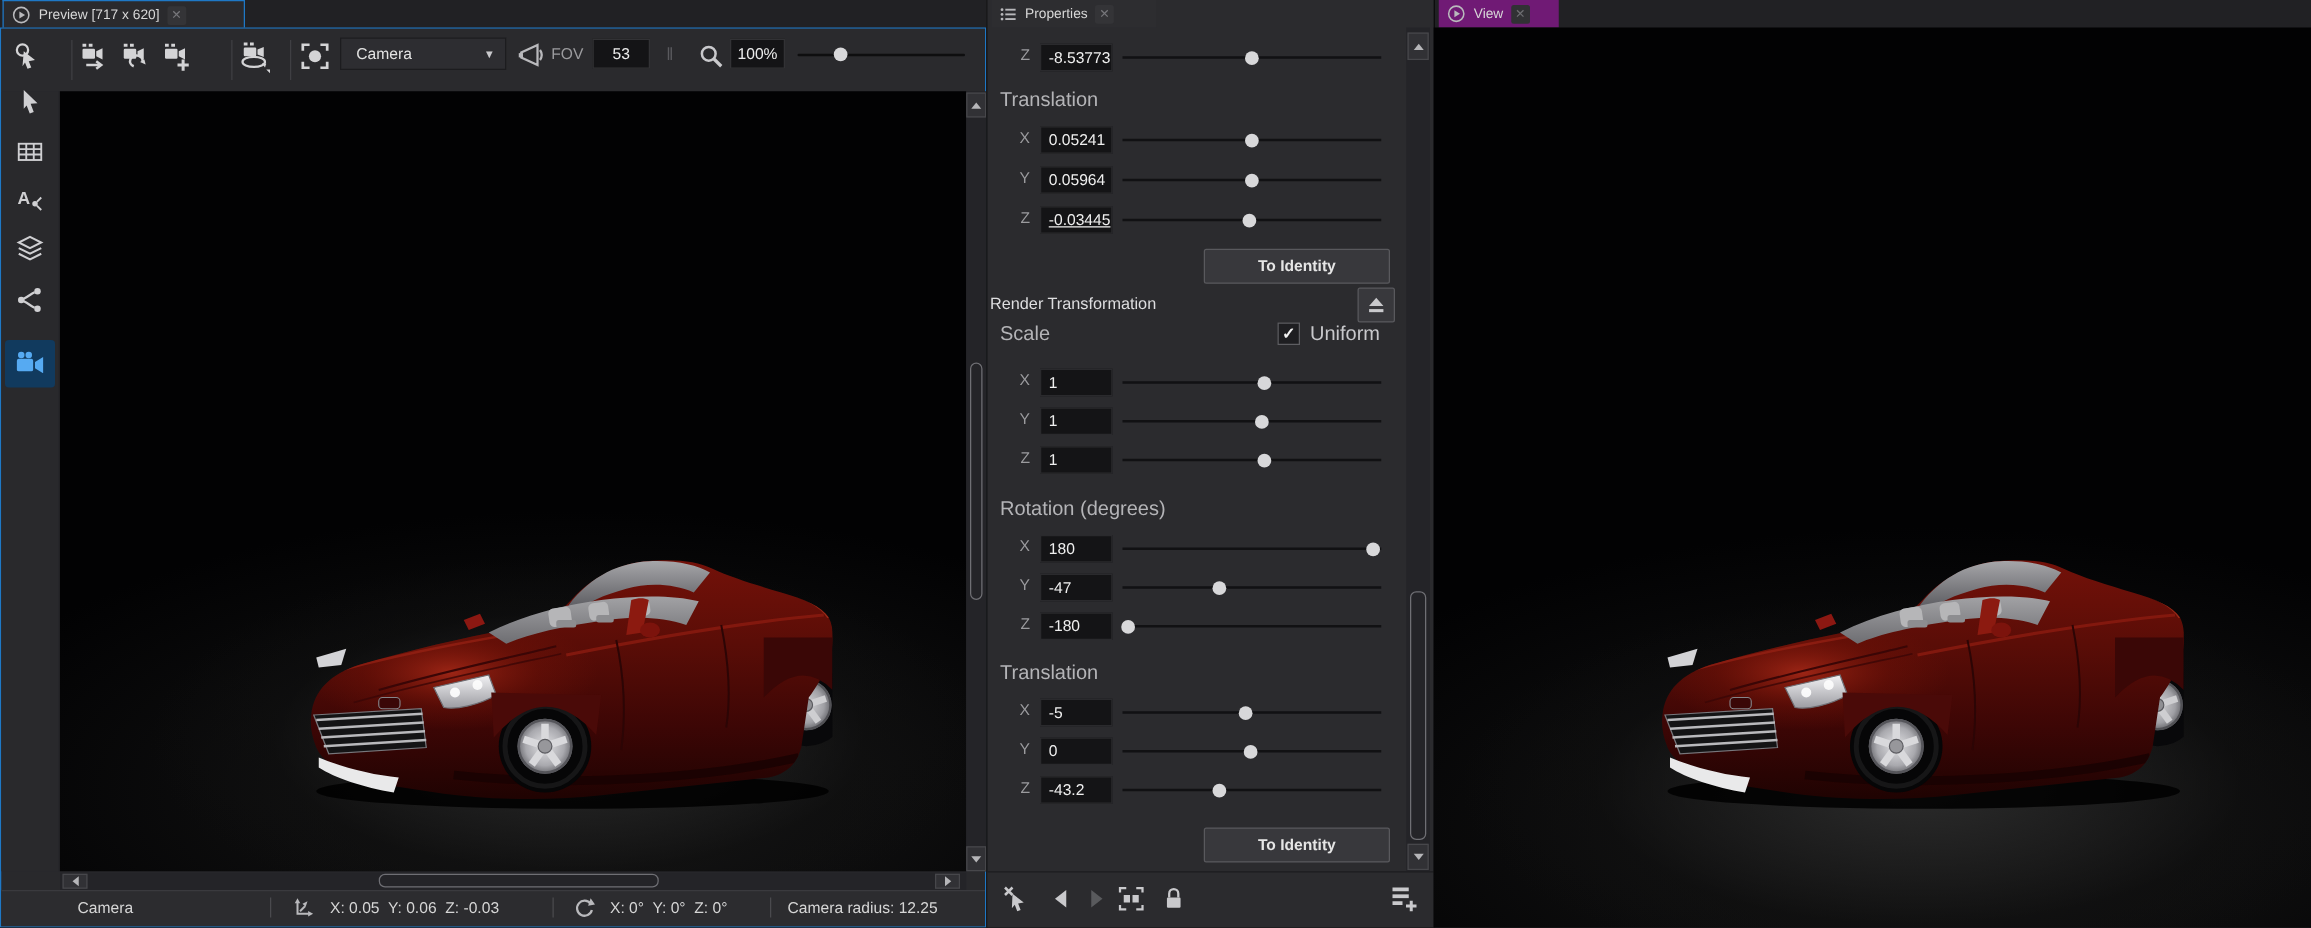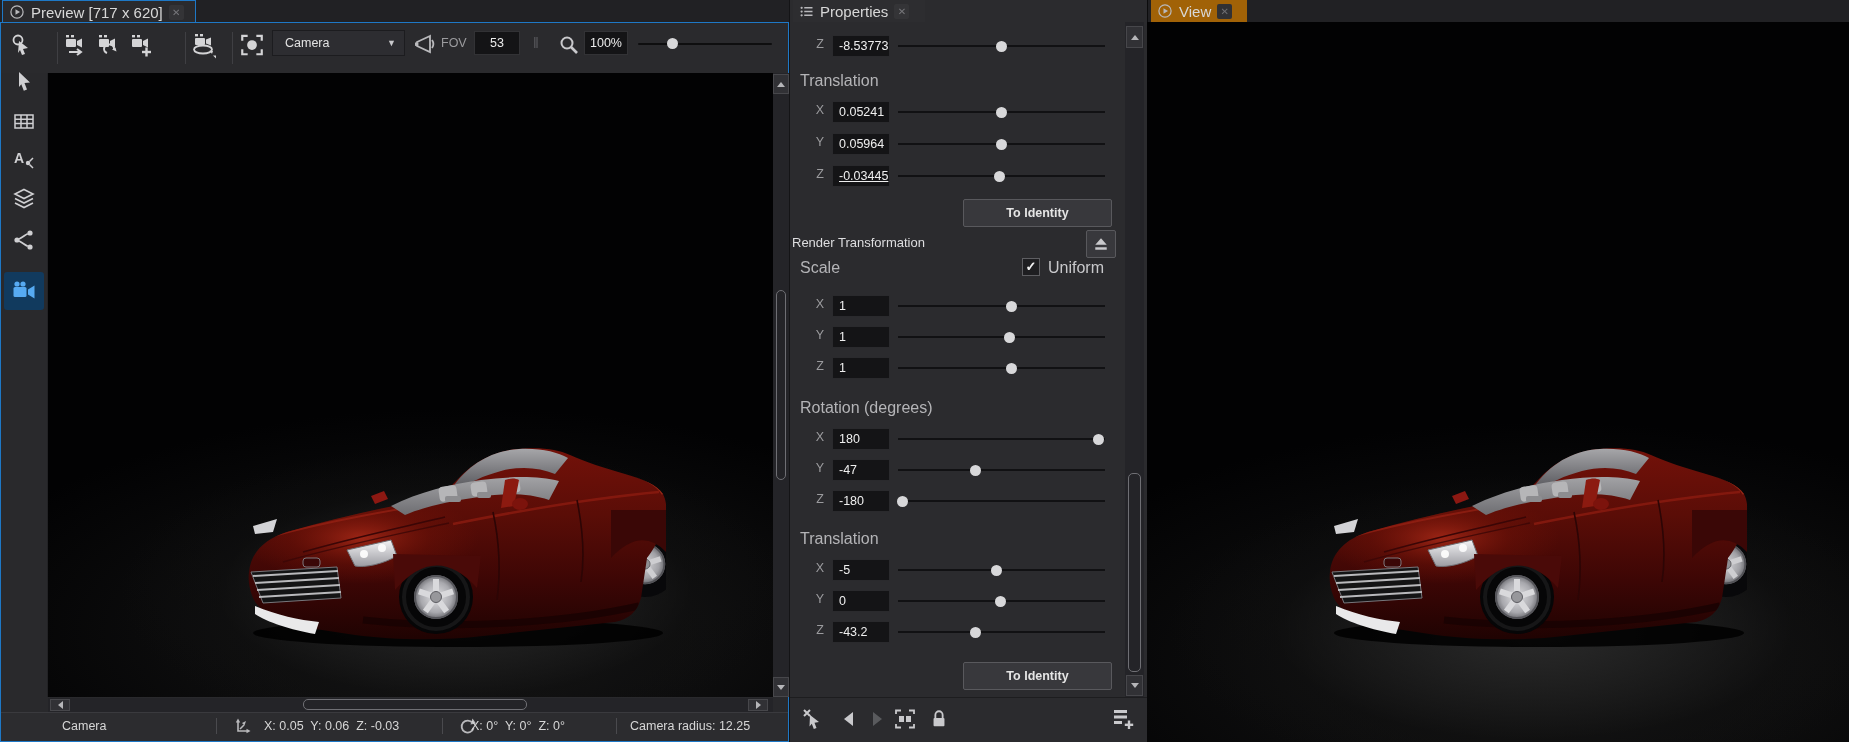--- a/index.html
+++ b/index.html
@@ -6,21 +6,21 @@
   html,body { width:1849px; height:742px; overflow:hidden; background:#161617;
               font-family:"Liberation Sans", sans-serif; }
   #app { position:relative; width:1849px; height:742px; background:#1b1b1c; }
   .abs { position:absolute; }
   .txt { color:#d6d6d6; font-size:12.5px; white-space:pre; }
   .dim { color:#9b9b9e; }
 
   
   .tabstrip { left:0; top:0; width:1849px; height:22px; background:#212124; }
   .tab { display:flex; align-items:center; gap:6px; padding:0 6px; height:22px; }
-  .tab .title { font-size:15px; color:#d8d8d8; white-space:pre;text-align:right; }
+  .tab .title { font-size:11px; color:#d8d8d8; white-space:pre;text-align:right; }
   .tab .close { width:15px; height:15px; border-radius:2px; background:#343437; color:#77777b;
                 font-size:10px; line-height:15px; text-align:center; }
   .tab-active { background:#2a2a2d; border:1px solid #1e78c6; border-bottom:none; height:23px; }
 
   
   .preview-body { left:0; top:22px; width:789px; height:720px; border:1px solid #1e78c6; background:#29292c; }
   .toolbar { left:1px; top:23px; width:787px; height:50px; background:#2a2a2d; }
   .vsep { width:1px; height:32px; background:#3f3f43; top:32px; }
   .toolbtn { width:28px; height:28px; top:31px; display:flex; align-items:center; justify-content:center; }
   .valbox { height:24px; top:31px; background:#141416; border:1px solid #323235; color:#ececec;
@@ -299,21 +299,21 @@
       </svg>
   </div>
   <div class="abs txt" style="left:264px;top:719px;">X: 0.05  Y: 0.06  Z: -0.03</div>
   <div class="statussep" style="left:442px;"></div>
   <div class="abs" style="left:458px;top:717px;">
     <svg width="18" height="18" viewBox="0 0 18 18">
         <path d="M14.5,6 A6,6 0 1 0 15.5,11" stroke="#b9b9bc" stroke-width="1.8" fill="none"></path>
         <polygon points="14.5,1.5 18,6.5 12.5,7.5" fill="#b9b9bc"></polygon>
       </svg>
   </div>
-  <div class="abs txt" style="left:471px;top:719px;">X: 0°  Y: 0°  Z: 0°</div>
+  <div class="abs txt" style="left:488px;top:719px;">X: 0°  Y: 0°  Z: 0°</div>
   <div class="statussep" style="left:616px;"></div>
   <div class="abs txt" style="left:630px;top:719px;">Camera radius: 12.25</div>
 
   <div class="abs props-panel"></div>
   <div class="abs tab" style="left:793px;top:0;width:132px;background:#2d2d30;">
     <span>
       <svg width="15" height="15" viewBox="0 0 20 20">
           <g fill="#b8b8bb">
             <circle cx="3.5" cy="5" r="1.5"></circle>
             <circle cx="3.5" cy="10" r="1.5"></circle>
@@ -454,21 +454,21 @@
           <rect x="3" y="14" width="8" height="3"></rect>
         </g>
         <g stroke="#c9c9cc" stroke-width="2.4">
           <path d="M18,13.5 V22"></path>
           <path d="M13.8,17.8 H22.2"></path>
         </g>
       </svg>
   </div>
 
   <div class="abs view-panel"></div>
-  <div class="abs tab" style="left:1151px;top:0;width:96px;background:#a16207;">
+  <div class="abs tab" style="left:1151px;top:0;width:96px;background:#701a75;">
     <span>
       <svg width="16" height="16" viewBox="0 0 21 21">
           <circle cx="10.5" cy="10.5" r="8" fill="none" stroke="#b9b9bc" stroke-width="1.6"></circle>
           <polygon points="8.5,6.8 14.5,10.5 8.5,14.2" fill="#b9b9bc"></polygon>
         </svg>
     </span>
     <span class="title">View</span>
     <span class="close" style="background:#313134;color:#6e6e72;">✕</span>
   </div>
   <div class="abs viewport" style="left:1147px;top:22px;width:702px;height:720px;">

